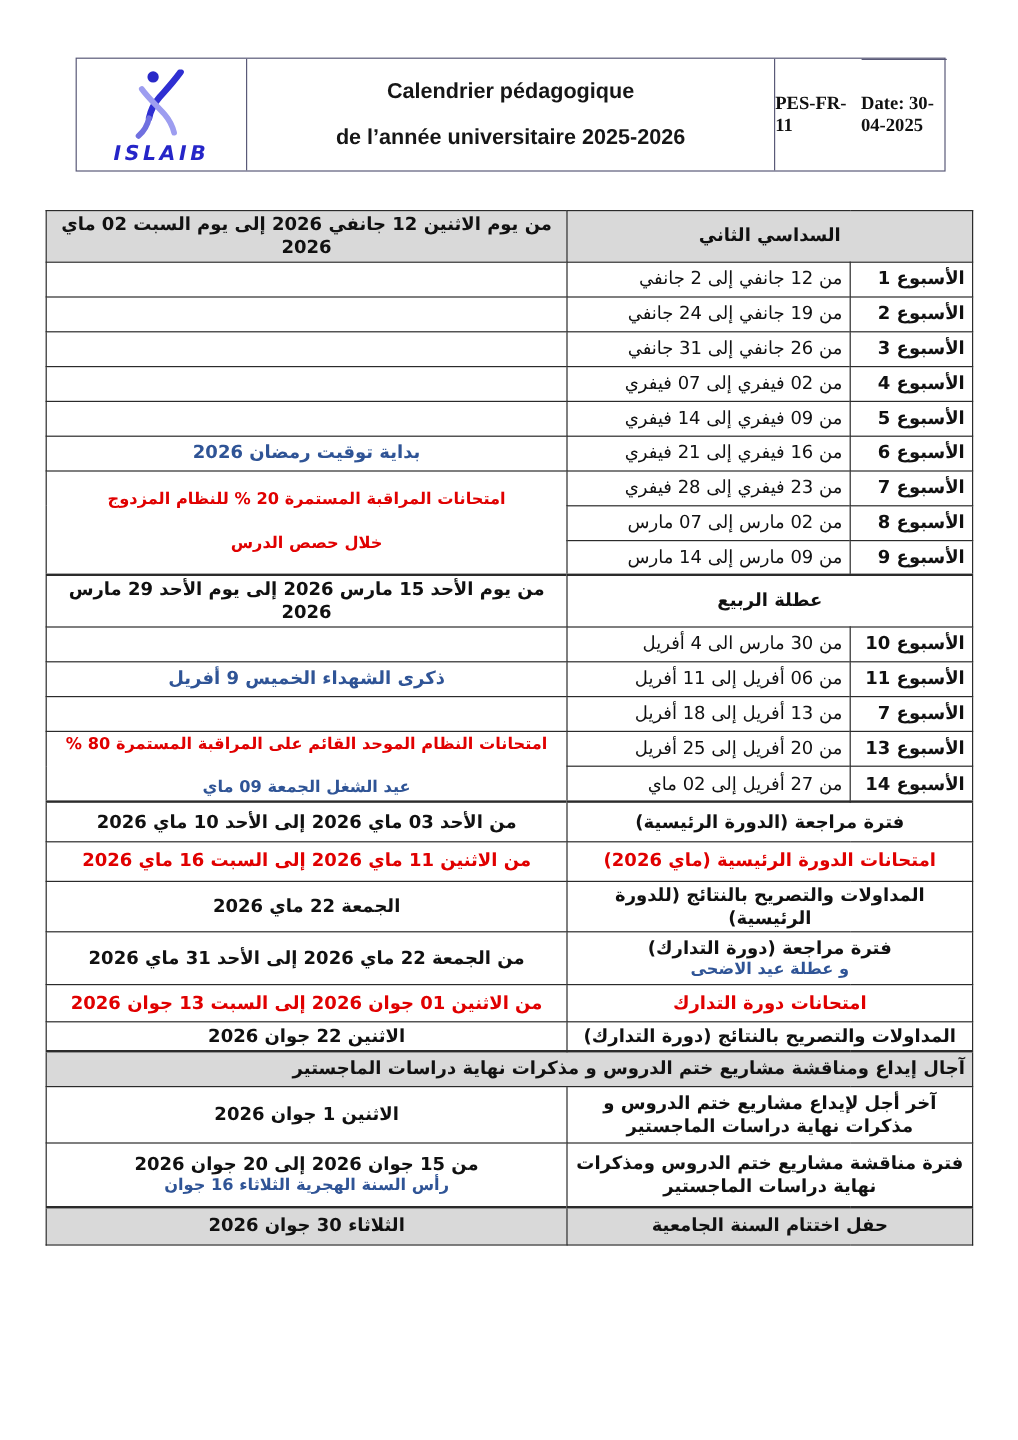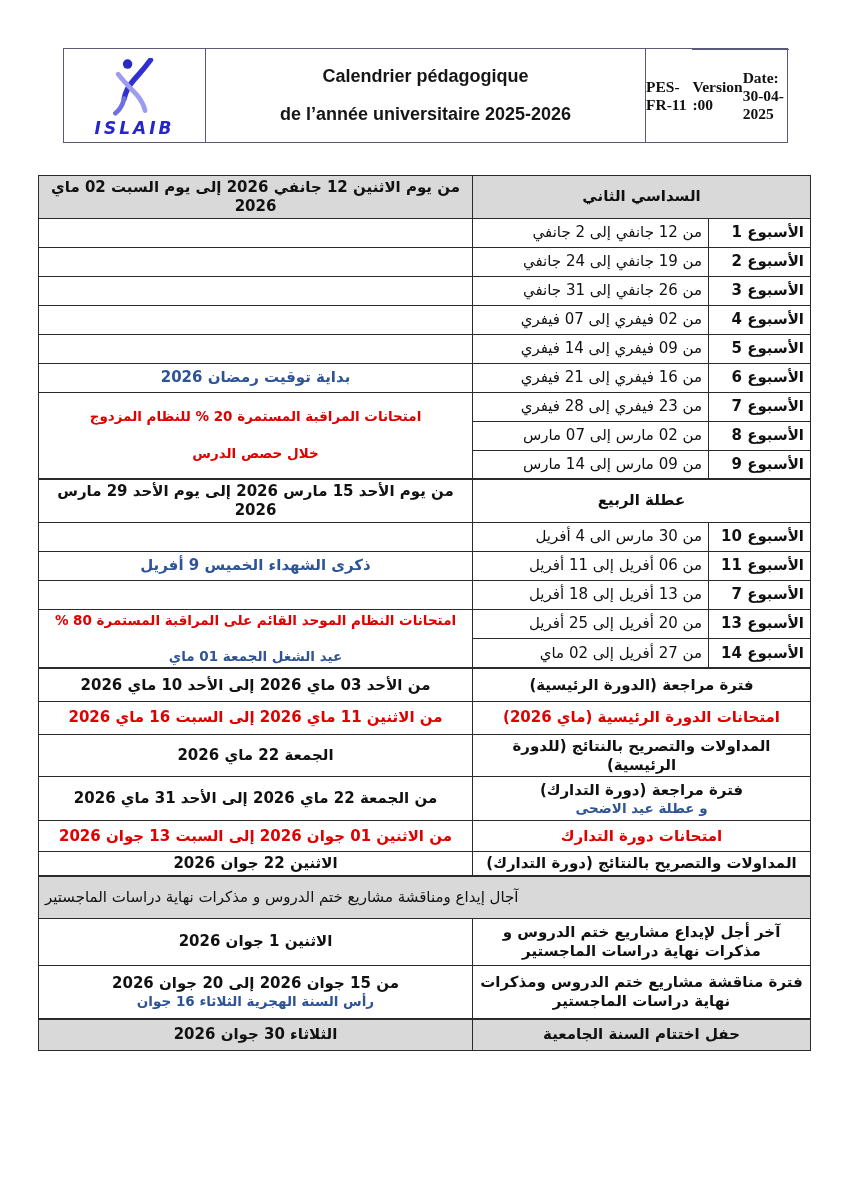--- a/index.html
+++ b/index.html
@@ -62,21 +62,21 @@
   td.sem-title{font-weight:bold; text-align:center; height:25px; font-size:16px;}
   td.sem-range{font-weight:bold; text-align:center; font-size:14.5px;}
   .blue{color:var(--blue); font-size:13.5px; font-weight:bold;}
   .red{color:var(--red); font-weight:bold;}
   td.merged-note{vertical-align:top; padding-top:8px;}
   td.merged-note .l1{font-size:13.5px;}
   td.merged-note .l2{margin-top:20px; font-size:13.5px;}
   tr.thick td{border-top-width:2px;}
   td.plabel{font-weight:bold; text-align:center; font-size:16px;}
   td.pvalue{font-weight:bold; text-align:center; font-size:15.5px; padding:3px 28px;}
-  td.section{font-weight:normal; text-align:left; font-size:16px; height:42px;}
+  td.section{font-weight:bold; text-align:right; font-size:16px; height:29px;}
   td.h2{height:33px;} td.h3{height:44px;} td.h4{height:47px;} td.h5{height:54px;} td.h6{height:31px;}
 </style>
 </head>
 <body>
 
 <div class="hdr">
   <div class="hdr-logo">
     <svg viewBox="0 0 80 86" width="64" height="58">
       <circle cx="29" cy="9" r="7" fill="#2929c8"></circle>
       <path d="M63,3 C52,18 44,26 37,34 C30,42 26,50 24,60" stroke="#2f2fd2" stroke-width="8" fill="none" stroke-linecap="round"></path>
@@ -84,21 +84,20 @@
       <path d="M24,60 C22,69 18,76 11,82" stroke="#7070e0" stroke-width="7" fill="none" stroke-linecap="round"></path>
     </svg>
     <div class="logo-text">ISLAIB</div>
   </div>
   <div class="hdr-title">
     <div>Calendrier pédagogique</div>
     <div>de l’année universitaire 2025-2026</div>
   </div>
   <div class="hdr-info">
     <div>PES-FR-11</div>
-    <div>Version :00</div>
     <div>Date: 30-04-2025</div>
   </div>
 </div>
 
 <table class="cal">
   <colgroup>
       <col class="c-week">
       <col class="c-dates">
       <col class="c-notes">
     </colgroup>
@@ -174,21 +173,21 @@
   <tr>
     <td class="week">الأسبوع 7</td>
     <td class="dates">من 13 أفريل إلى 18 أفريل</td>
     <td class="notes"></td>
   </tr>
   <tr>
     <td class="week">الأسبوع 13</td>
     <td class="dates">من 20 أفريل إلى 25 أفريل</td>
     <td class="notes merged-note" rowspan="2">
       <div class="red l1">امتحانات النظام الموحد القائم على المراقبة المستمرة 80 %</div>
-      <div class="blue l2">عيد الشغل الجمعة 01 ماي</div>
+      <div class="blue l2">عيد الشغل الجمعة 09 ماي</div>
     </td>
   </tr>
   <tr>
     <td class="week">الأسبوع 14</td>
     <td class="dates">من 27 أفريل إلى 02 ماي</td>
   </tr>
 
   <tr class="thick">
     <td colspan="2" class="plabel h2">فترة مراجعة (الدورة الرئيسية)</td>
     <td class="pvalue">من الأحد 03 ماي 2026 إلى الأحد 10 ماي 2026</td>

